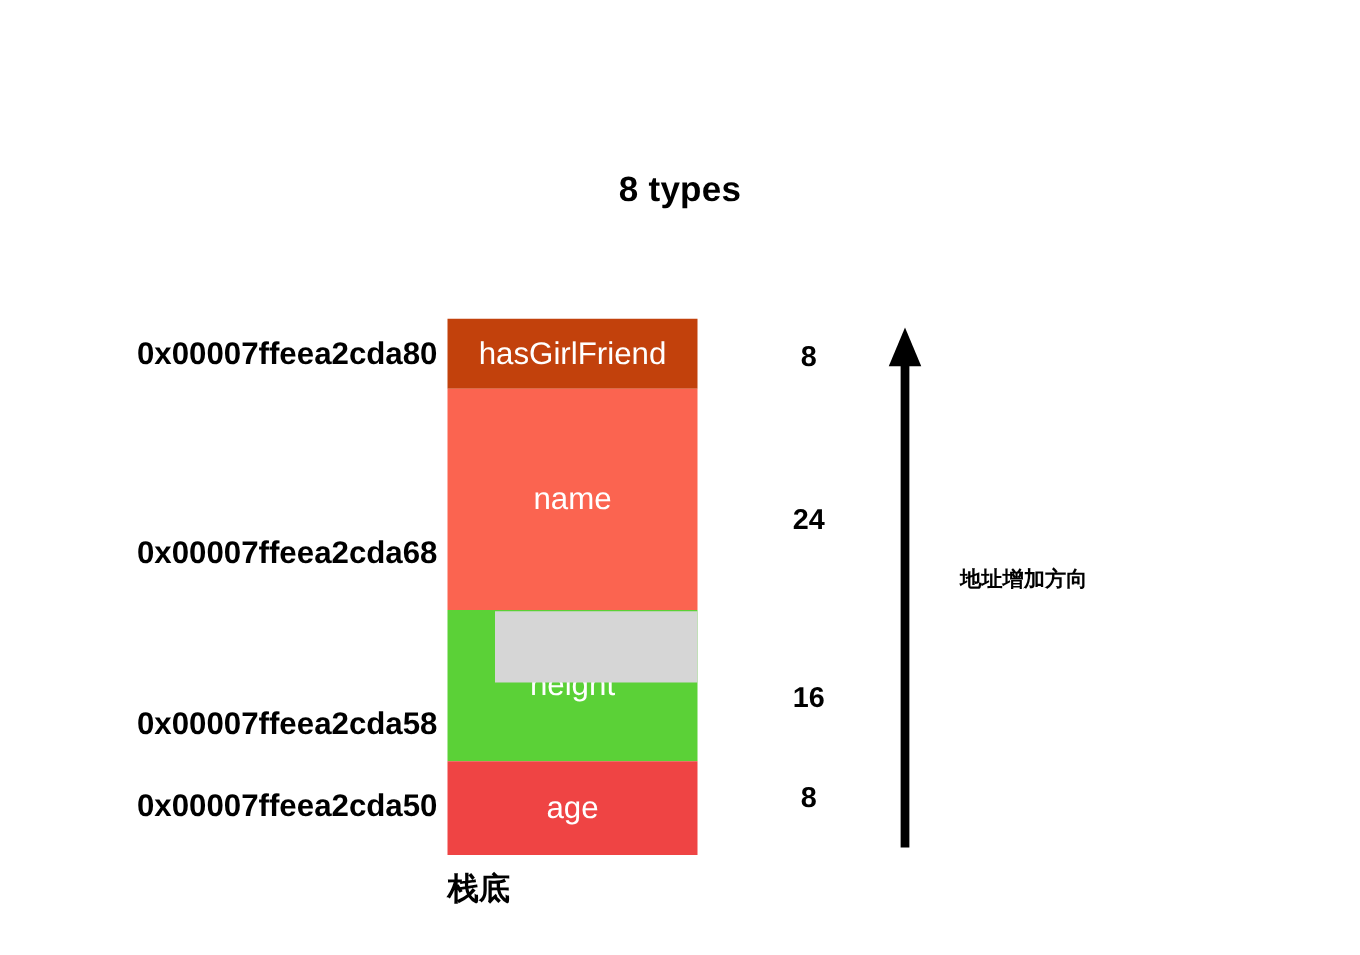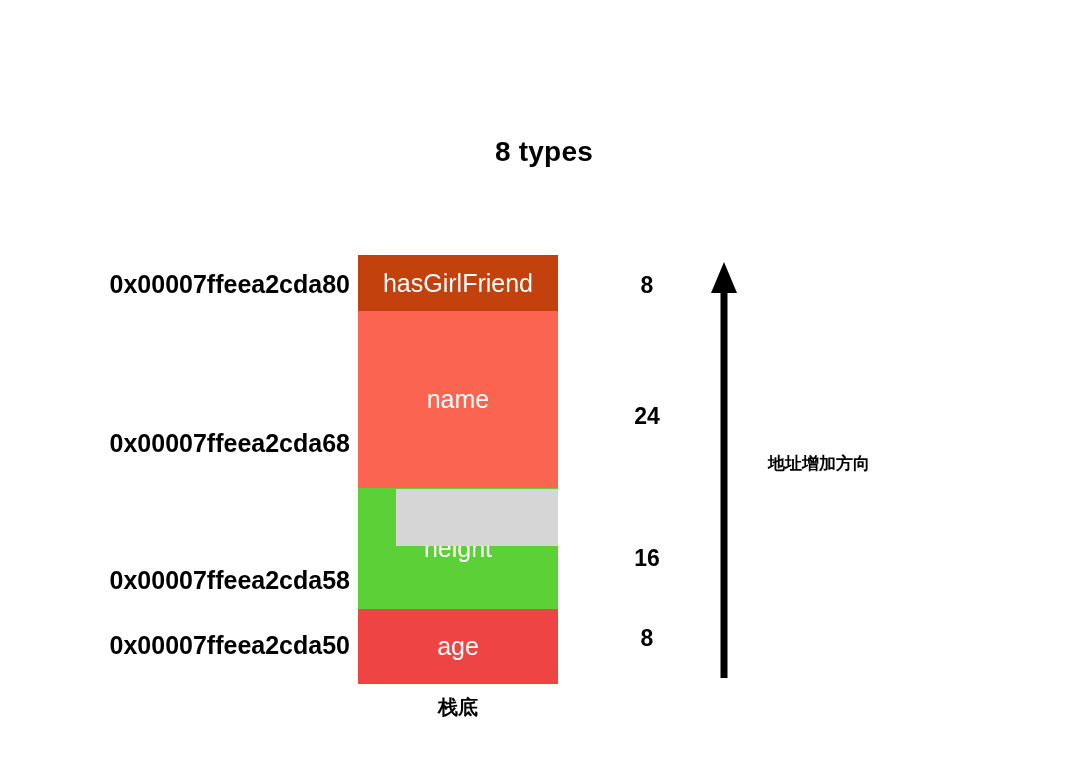--- a/index.html
+++ b/index.html
@@ -104,22 +104,21 @@
     font-size: 17px;
     font-weight: bold;
     color: #000000;
     white-space: nowrap;
   }
   .bottom-caption {
     position: absolute;
     left: 358px;
     top: 694px;
     width: 200px;
-    text-align: center;
-    font-size: 20px;
+    font-size: 25px;
     font-weight: bold;
     color: #000000;
     white-space: nowrap;
   }
 </style>
 </head>
 <body>
 
 <div class="stage">
 

